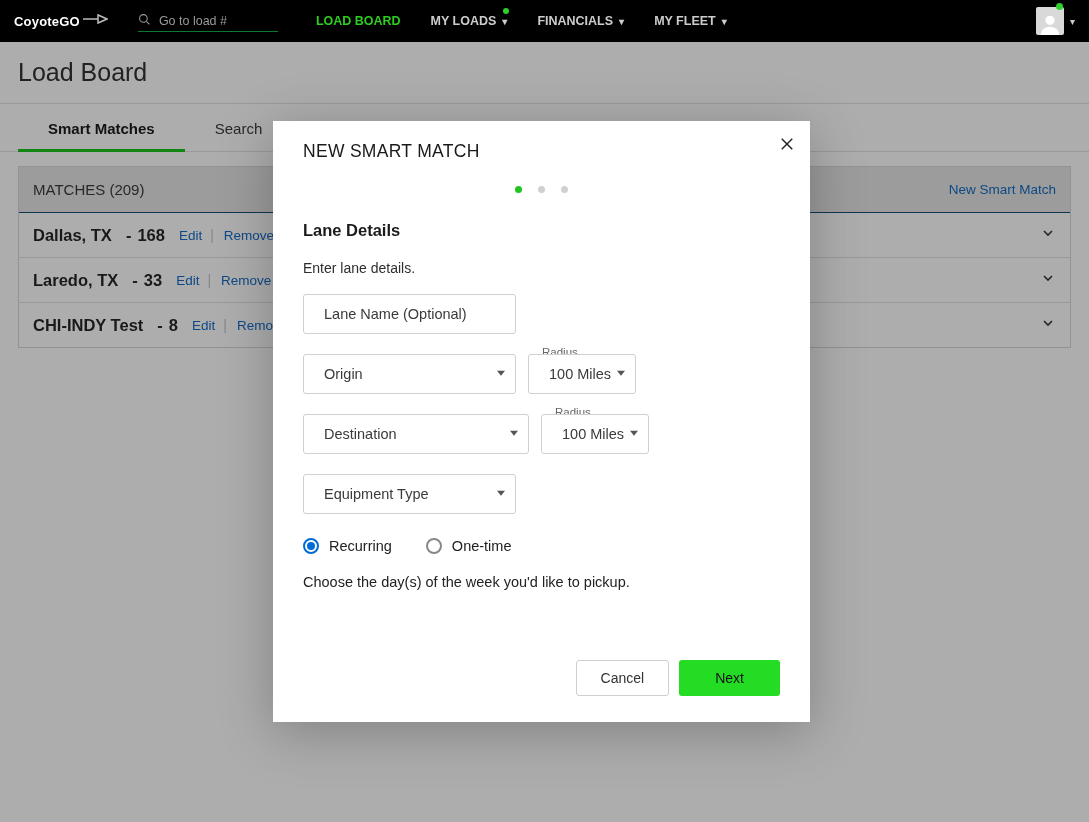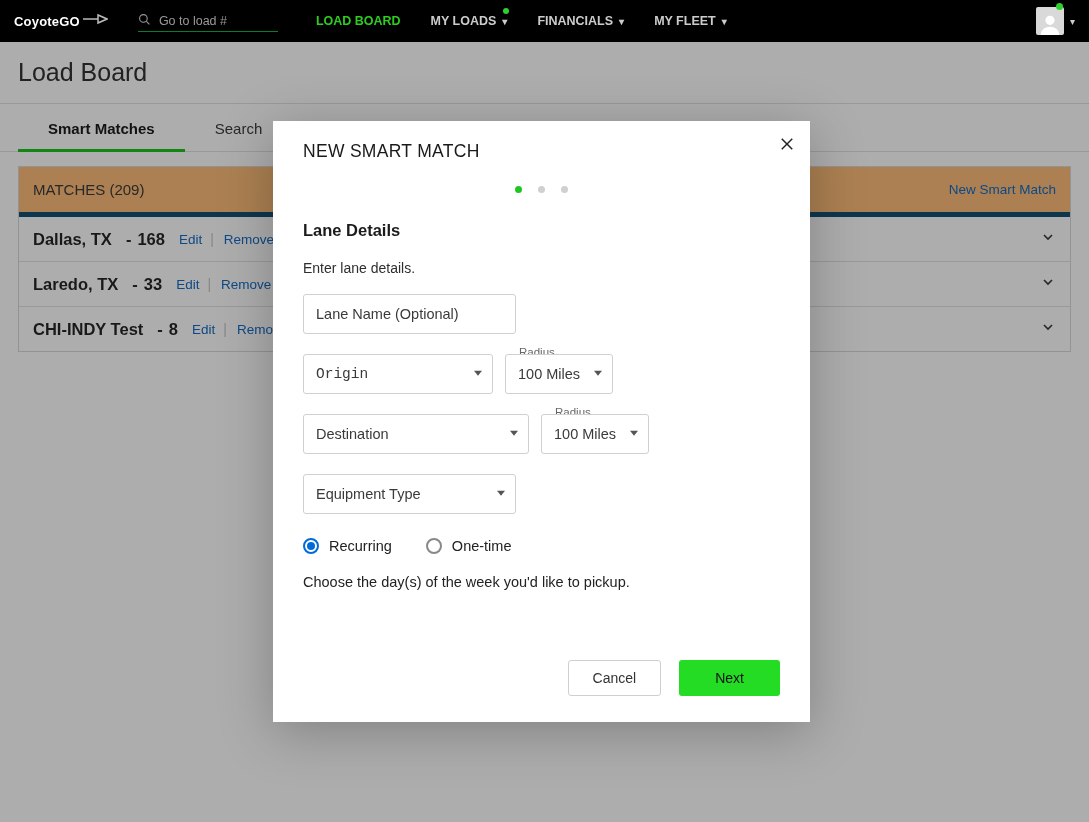--- a/index.html
+++ b/index.html
@@ -29,21 +29,21 @@
   .page-title { font-size:25px; color:#2a2a2a; font-weight:400;}
 
   
   .tabs { display:flex; border-bottom:1px solid #e0e0e0; padding:0 18px;}
   .tab { padding:16px 30px 14px; font-size:15px; color:#333; position:relative; cursor:pointer;}
   .tab.active { font-weight:700; color:#111;}
   .tab.active::after { content:""; position:absolute; left:0; right:0; bottom:-1px; height:3px; background:#12c312;}
 
   
   .panel { margin: 14px 18px 0; border:1px solid #d8d8d8; }
-  .panel-head { display:flex; align-items:center; padding:14px 14px; background:#fdba74; border-bottom:5px solid #0c4a6e;}
+  .panel-head { display:flex; align-items:center; padding:14px 14px; background:#e5e5e5; border-bottom:1px solid #0c4a6e;}
   .matches-label { font-size:15px; color:#333; flex:1;}
   .new-match-link { color:#0b66c3; font-size:13.5px;}
   .row { display:flex; align-items:center; padding:12px 14px; border-bottom:1px solid #e0e0e0;}
   .row:last-child { border-bottom:none;}
   .row-title { font-size:16.5px; font-weight:700; color:#1c1c1c; margin-right:8px;}
   .row-count { font-size:16.5px; font-weight:700; color:#1c1c1c; margin-right:12px;}
   .row-link { color:#0b66c3; font-size:13.5px; margin-left:2px; cursor:pointer;}
   .row-div { color:#c4c4c4; margin:0 8px; font-size:14px;}
   .row-chev { margin-left:auto; color:#333;}
   .dash { margin: 0 6px; font-weight:700; font-size:16.5px; }
@@ -51,36 +51,36 @@
   
   .overlay { position:absolute; inset:42px 0 0 0; background:rgba(20,20,20,0.35); }
   .modal { position:absolute; top:121px; left:273px; width:537px; background:#fff; box-shadow: 0 10px 50px rgba(0,0,0,.25); padding: 20px 30px 26px; }
   .modal-title { font-size:17.5px; font-weight:400; color:#1a1a1a; letter-spacing:.3px; margin-bottom: 24px;}
   .modal-close { position:absolute; top:14px; right:14px; cursor:pointer;}
   .steps { display:flex; justify-content:center; gap:16px; margin-bottom:28px;}
   .step-dot { width:7px; height:7px; border-radius:50%; background:#d0d0d0;}
   .step-dot.active { background:#1fc61f;}
   .section-title { font-size:16.5px; font-weight:700; color:#1b1b1b;}
   .section-sub { font-size:14px; color:#2e2e2e; margin-top:20px; margin-bottom:18px;}
-  .input { border:1px solid #d0d0d0; border-radius:3px; height:40px; display:flex; align-items:center; padding:0 12px; font-size:14.5px; color:#3a3a3a; background:#fff;}
+  .input { border:1px solid #d0d0d0; border-radius:3px; height:40px; display:flex; align-items:center; padding:0 20px; font-size:14.5px; color:#3a3a3a; background:#fff;}
   .input.placeholder { color:#3a3a3a; }
   .form-row { display:flex; gap:12px; margin-top:20px; position:relative;}
   .field-wrap { position:relative; }
   .label-notch { position:absolute; top:-8px; left:10px; background:#fff; padding:0 4px; font-size:11.5px; color:#666;}
   .select { position:relative; }
   .select::after { content:""; position:absolute; right:10px; top:50%; transform:translateY(-65%); width:0; height:0; border-left:4px solid transparent; border-right:4px solid transparent; border-top:5px solid #555;}
   .radio-row { display:flex; gap:34px; margin-top:24px; align-items:center;}
   .radio-opt { display:flex; align-items:center; gap:10px; font-size:14.5px; color:#222;}
   .radio-outer { width:16px; height:16px; border-radius:50%; border:2px solid #888; display:flex; align-items:center; justify-content:center;}
   .radio-outer.selected { border-color:#006bd6;}
   .radio-inner { width:8px; height:8px; border-radius:50%; background:#006bd6;}
   .choose-text { font-size:14.5px; color:#222; margin-top:20px; margin-bottom:16px;}
   .days-wrap { display:flex; flex-wrap:wrap; gap:14px;}
   .day-chip { background:#f1f1f1; border-radius:18px; height:32px; padding:0 20px; display:flex; align-items:center; font-size:13.5px; color:#333; cursor:pointer;}
-  .modal-footer { display:flex; justify-content:flex-end; gap:18px; margin-top:70px;align-items:flex-end;}
+  .modal-footer { display:flex; justify-content:flex-end; gap:10px; margin-top:70px;align-items:flex-end;}
   .btn { height:36px; padding:0 24px; border-radius:3px; font-size:14px; display:flex; align-items:center; cursor:pointer;}
   .btn-cancel { border:1px solid #cfcfcf; background:#fff; color:#333;}
   .btn-next { background:#23dc23; color:#111; font-weight:500; padding:0 36px;}
 </style>
 </head>
 <body>
 
 <div class="topbar">
   <div class="logo">
     <span class="logo-text">CoyoteGO</span>
@@ -200,21 +200,21 @@
   </div>
 
   <div class="section-title">Lane Details</div>
   <div class="section-sub">Enter lane details.</div>
 
   <div class="input placeholder" style="width:213px;">
     <span>Lane Name (Optional)</span>
   </div>
 
   <div class="form-row">
-    <div class="input select" style="width:190px;font-family:Liberation Mono, monospace;">
+    <div class="input select" style="width:213px;">
       <span>Origin</span>
     </div>
     <div class="field-wrap">
       <span class="label-notch">Radius</span>
       <div class="input select" style="width:108px;">
         <span>100 Miles</span>
       </div>
     </div>
   </div>
 

